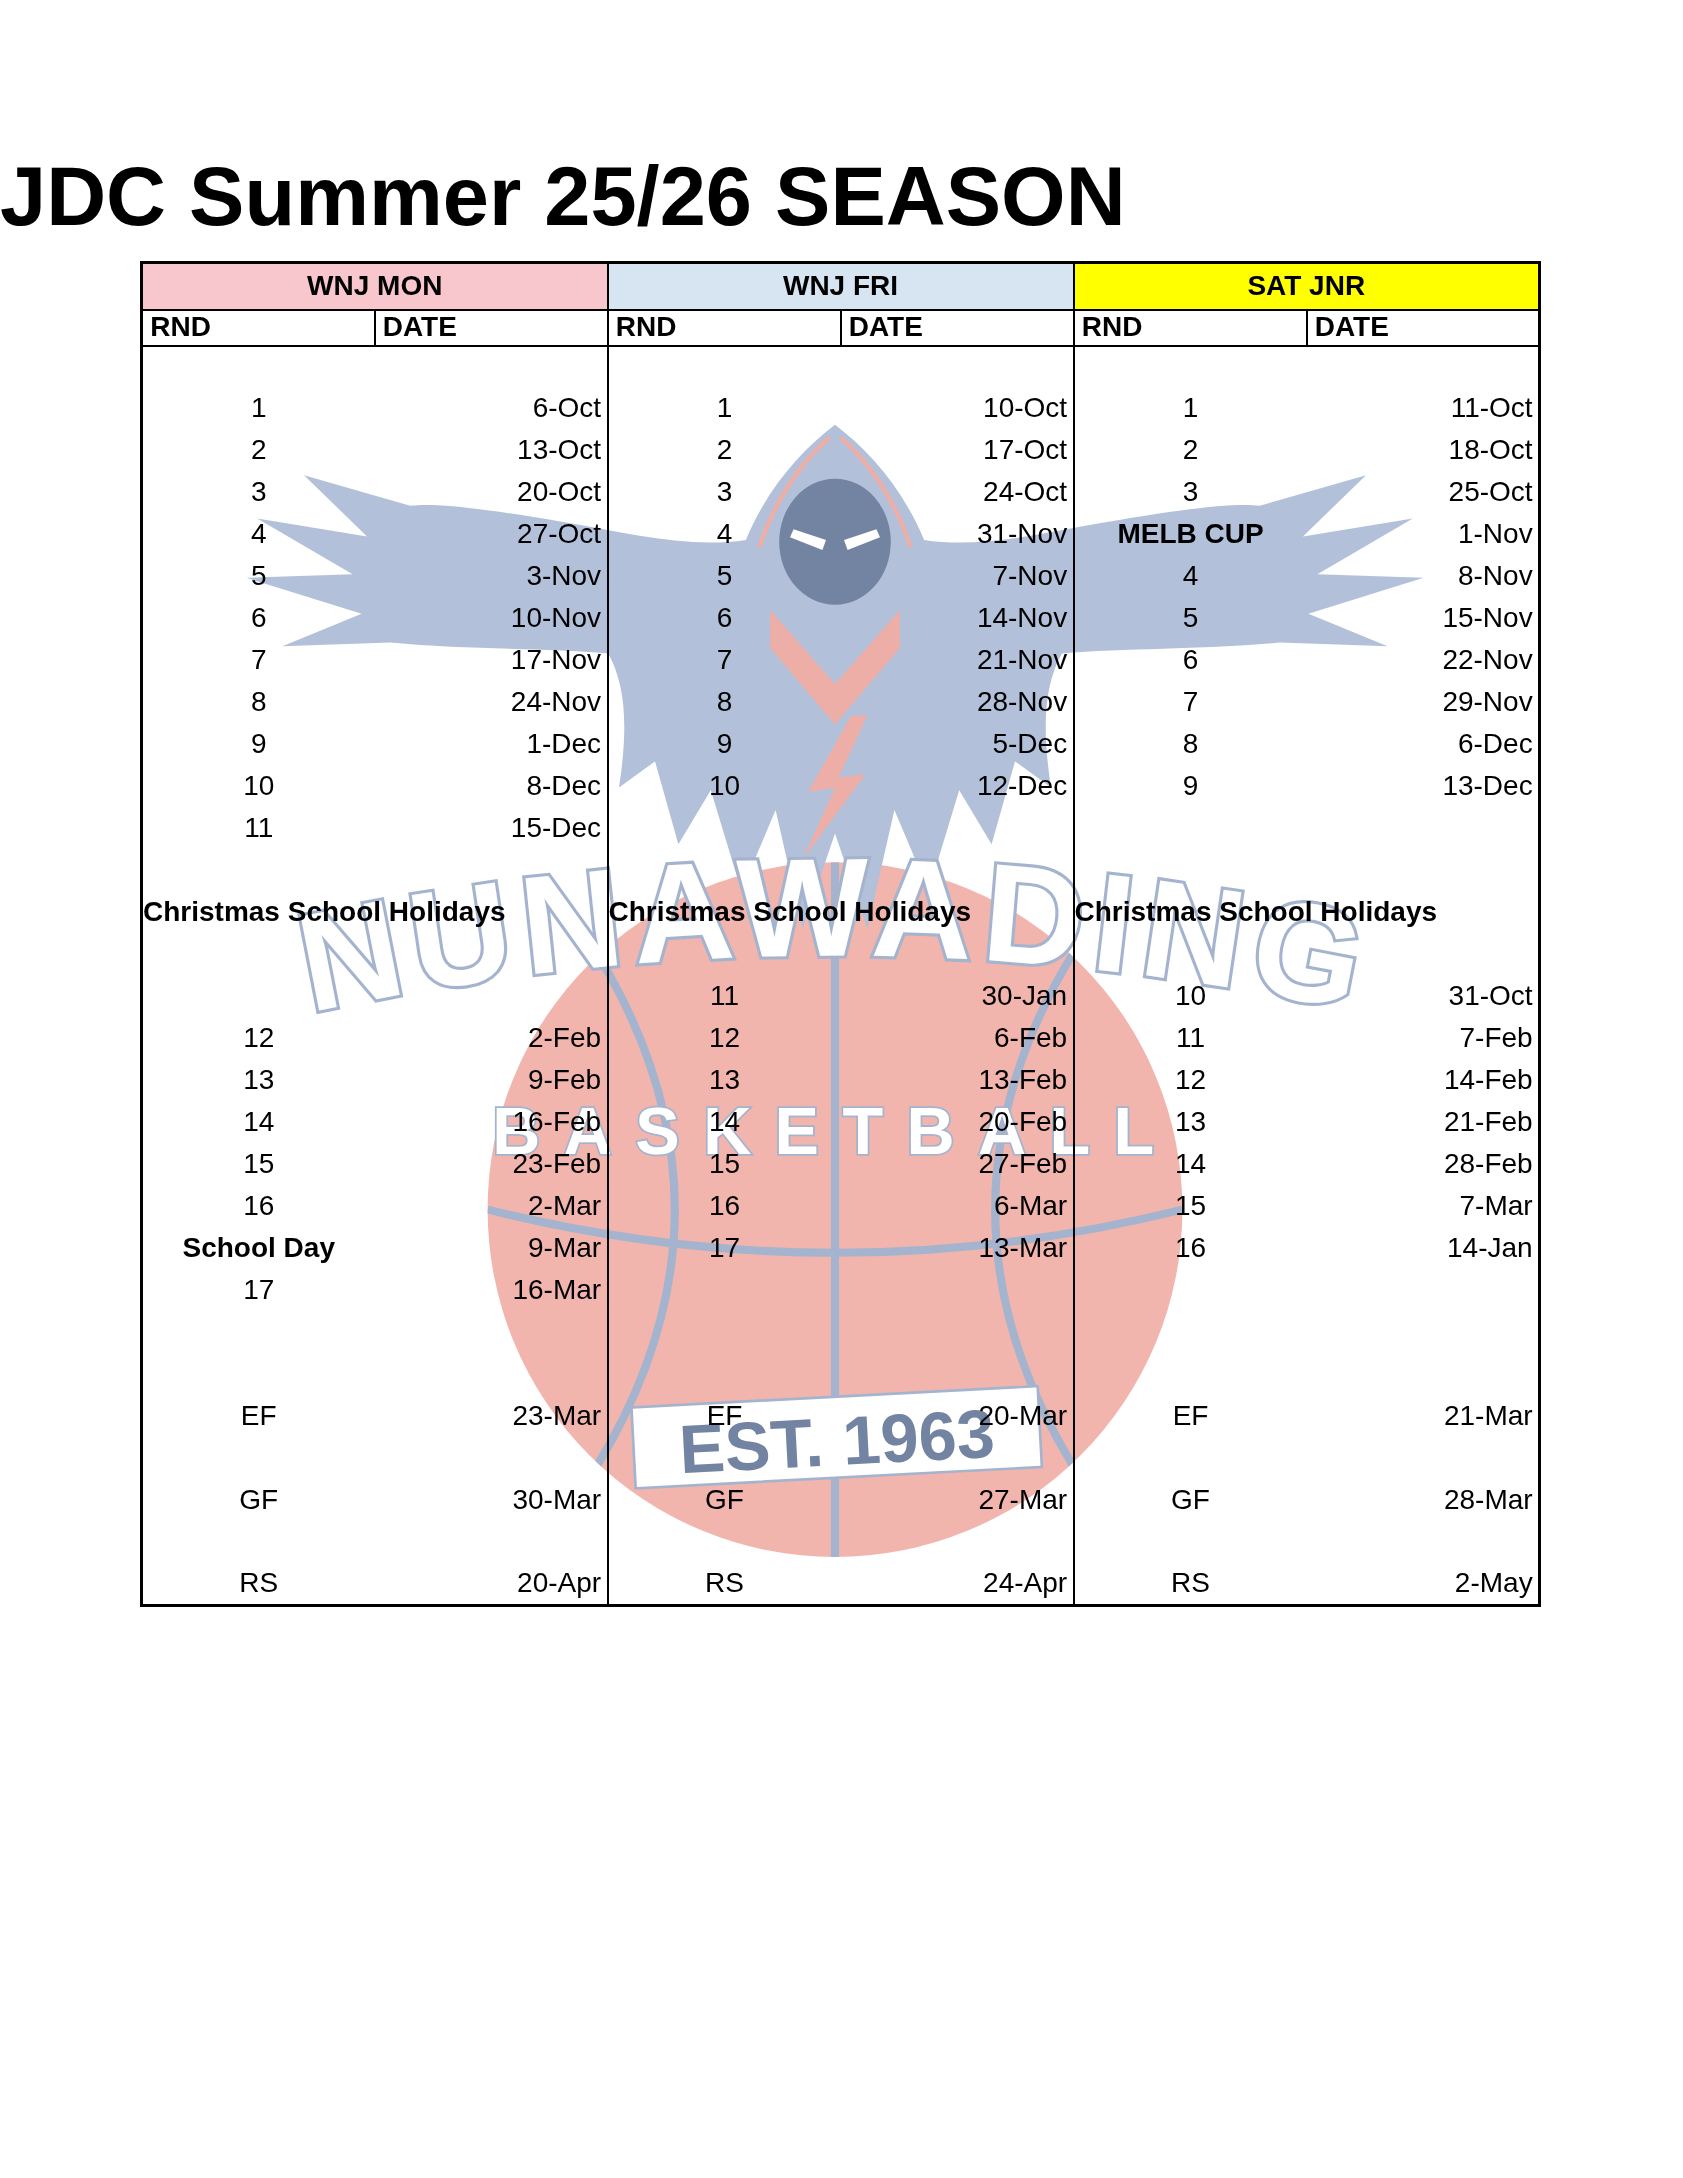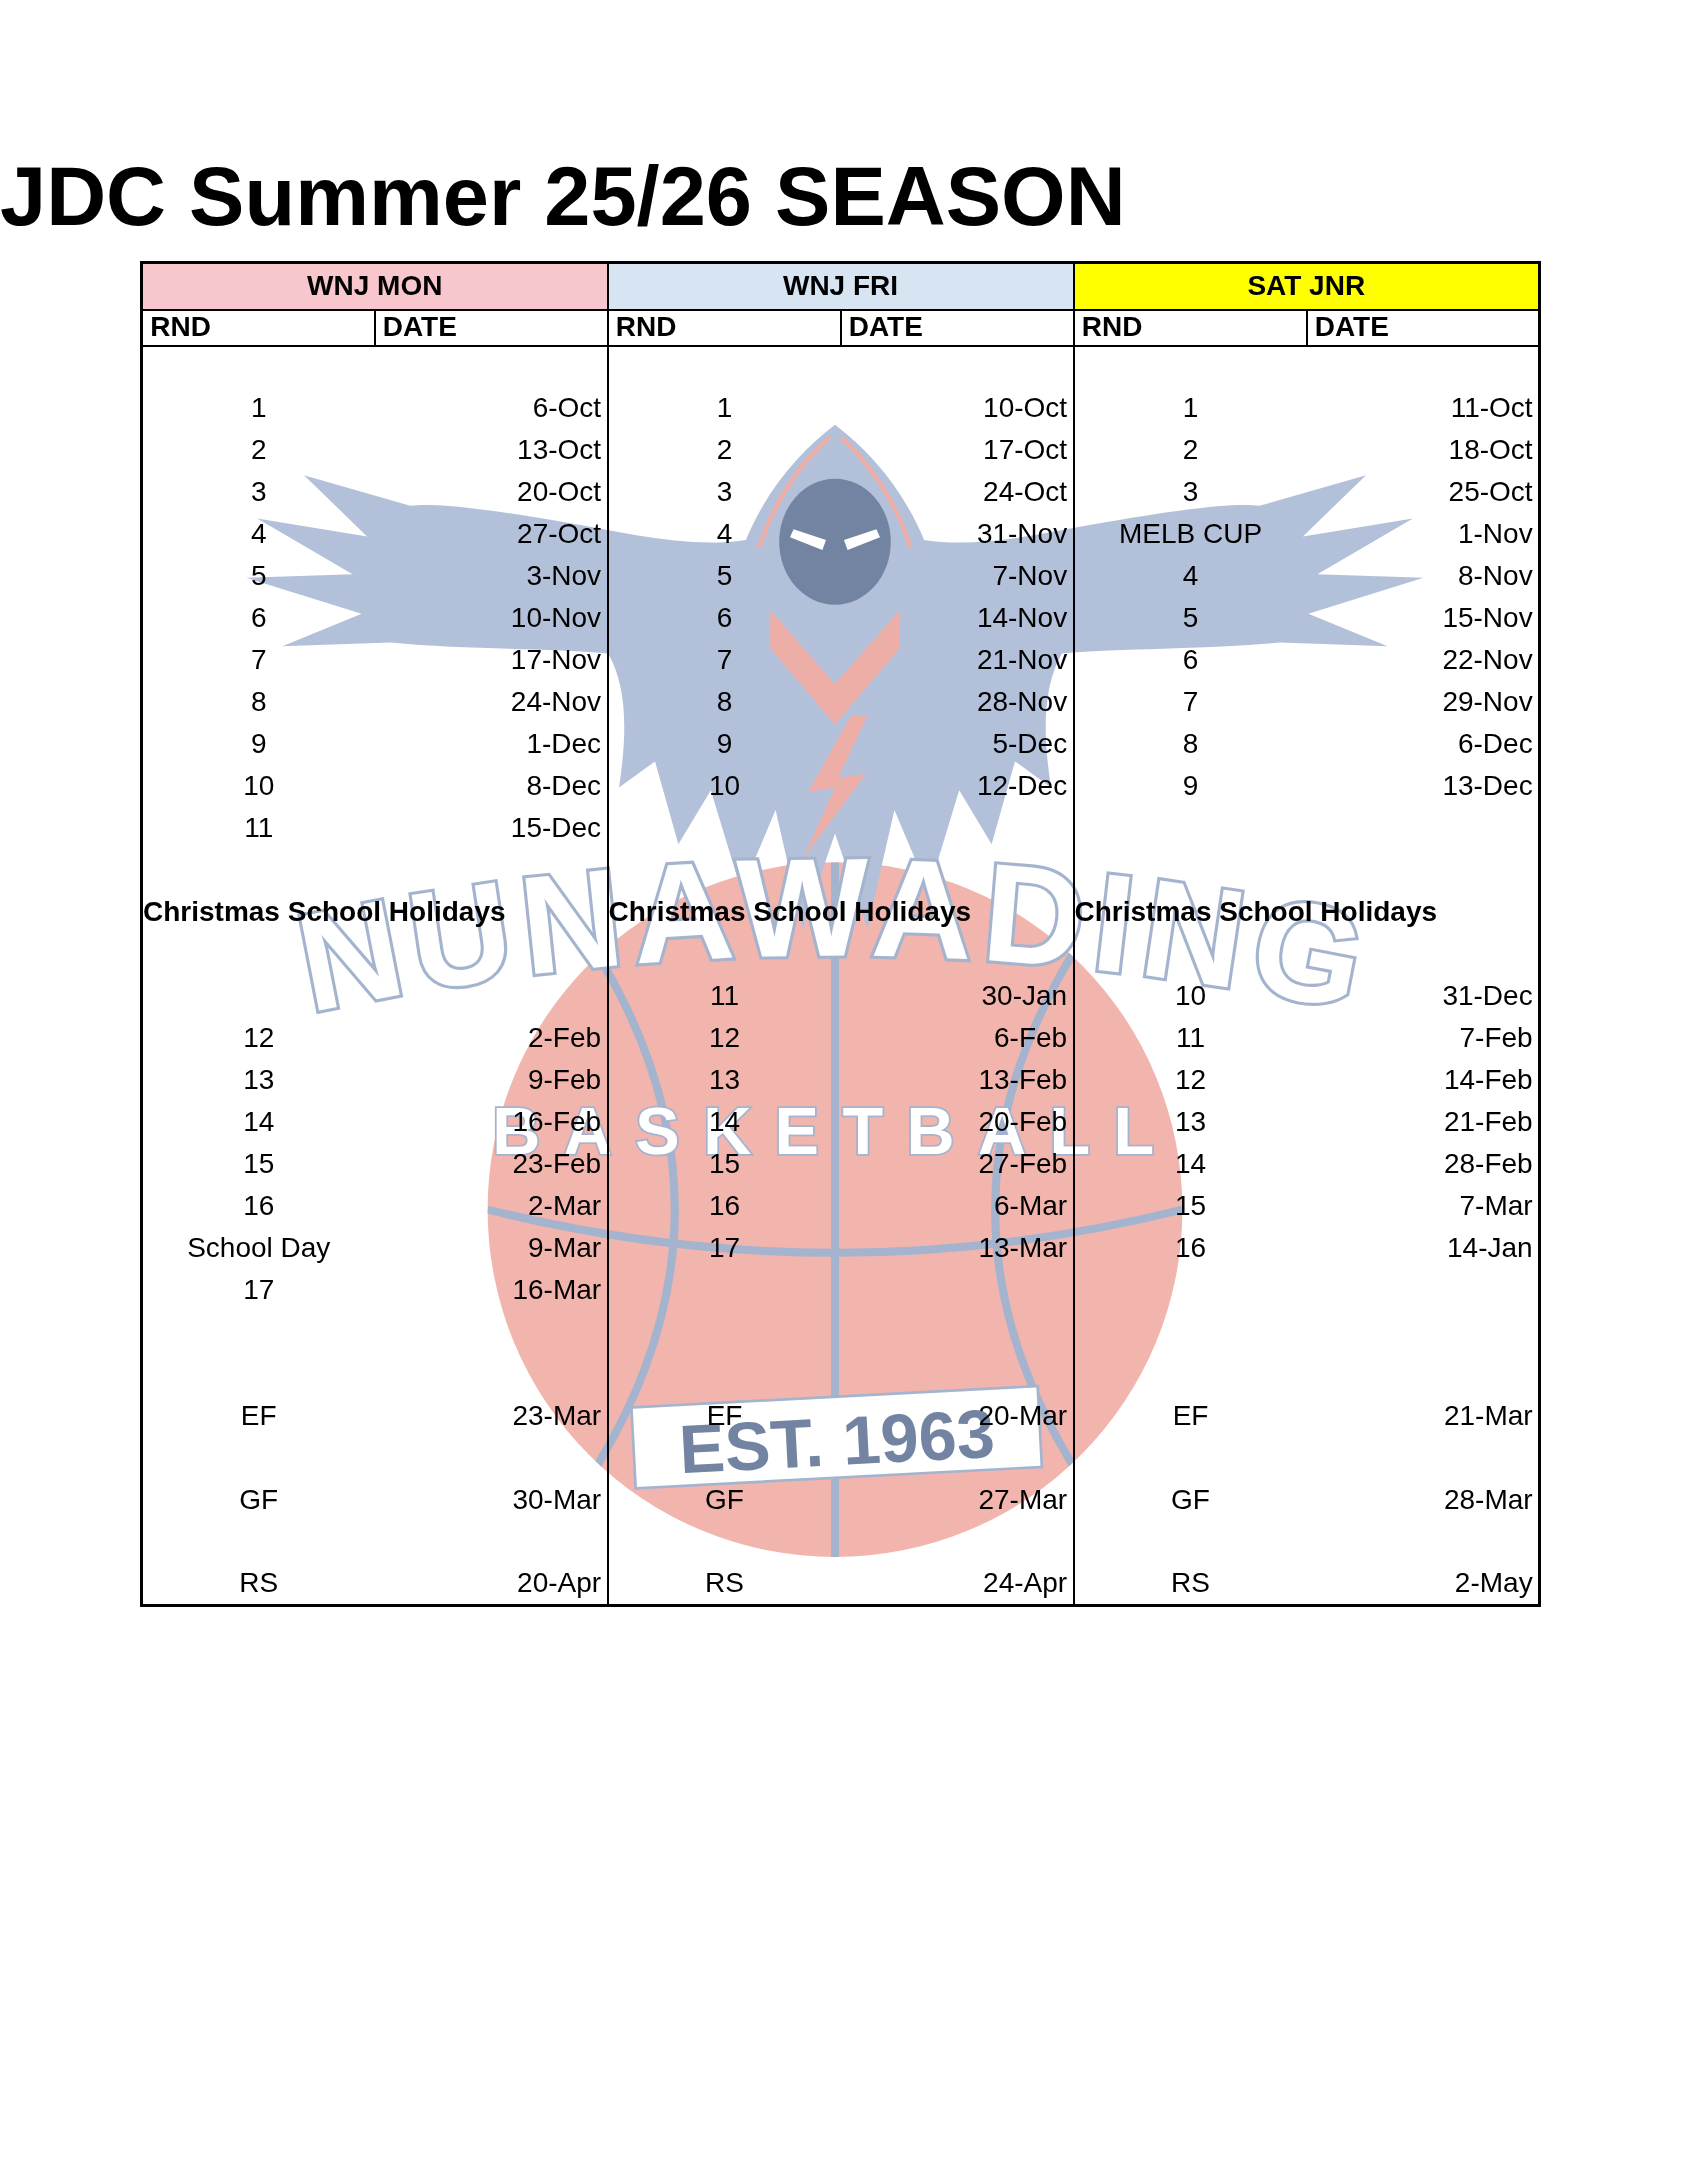--- a/index.html
+++ b/index.html
@@ -6,21 +6,21 @@
   body{margin:0;background:#ffffff}
   .page{position:relative;width:1683px;height:2178px;background:#fff;font-family:"Liberation Sans",sans-serif;color:#000;overflow:hidden}
   .title{position:absolute;top:155px;left:0;width:100%;text-align:left;font-weight:bold;font-size:83px;line-height:1}
   .watermark{position:absolute;left:140px;top:261px;width:1399px;height:1368px;pointer-events:none}
   table.sched{position:absolute;left:140px;top:261px;width:1399px;border-collapse:collapse;table-layout:fixed;border:3.6px solid #000;background:transparent}
   .sched th,.sched td{font-size:28px;line-height:1.1;padding:0;white-space:nowrap;overflow:hidden}
   th.sec-head{height:47px;font-weight:bold;text-align:center;border:2.7px solid #000}
   th.col-head{height:36px;font-weight:bold;text-align:left;padding-left:7.2px;border:2.7px solid #000}
   .sched tbody tr{height:42px}
   td.rnd{text-align:center}
-  td.rnd.b{font-weight:normal}
+  td.rnd.b{font-weight:bold}
   td.date{text-align:right;padding-right:5.4px}
   td.sec-end{border-right:2.7px solid #000}
   td.span-label{font-weight:bold;text-align:left}
 </style>
 </head>
 <body>
 
 <div class="page">
 
   <svg class="watermark" viewBox="0 0 1554 1520" aria-hidden="true">
@@ -210,21 +210,21 @@
           <td class="cell date sec-end"></td>
           <td class="cell rnd"></td>
           <td class="cell date sec-end"></td>
         </tr>
         <tr>
           <td class="cell rnd"></td>
           <td class="cell date sec-end"></td>
           <td class="cell rnd">11</td>
           <td class="cell date sec-end">30-Jan</td>
           <td class="cell rnd">10</td>
-          <td class="cell date sec-end">31-Dec</td>
+          <td class="cell date sec-end">31-Oct</td>
         </tr>
         <tr>
           <td class="cell rnd">12</td>
           <td class="cell date sec-end">2-Feb</td>
           <td class="cell rnd">12</td>
           <td class="cell date sec-end">6-Feb</td>
           <td class="cell rnd">11</td>
           <td class="cell date sec-end">7-Feb</td>
         </tr>
         <tr>

